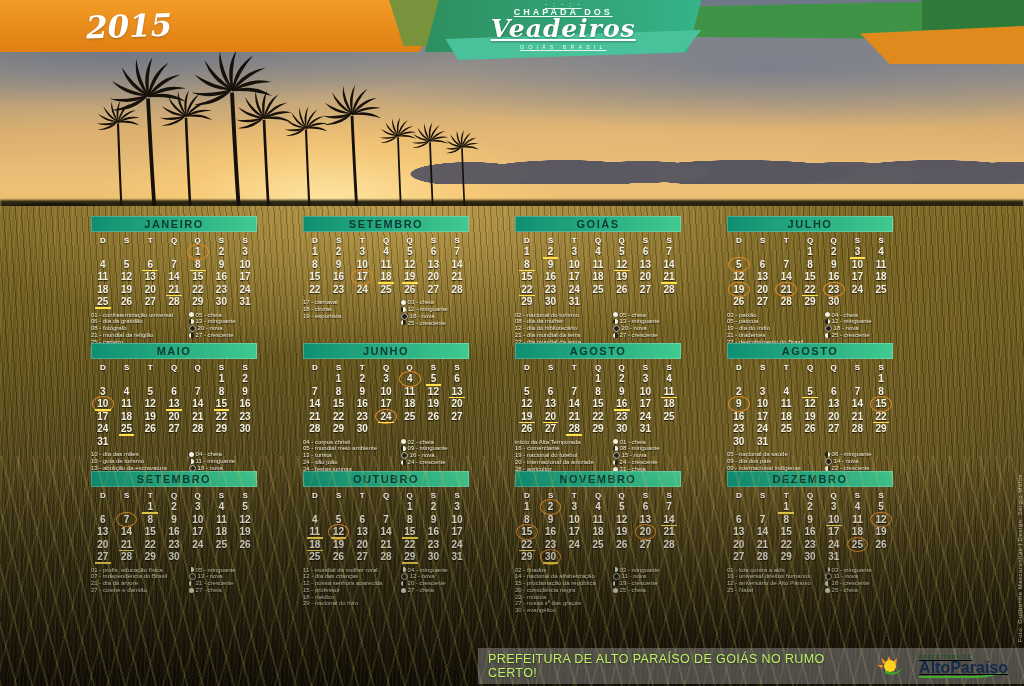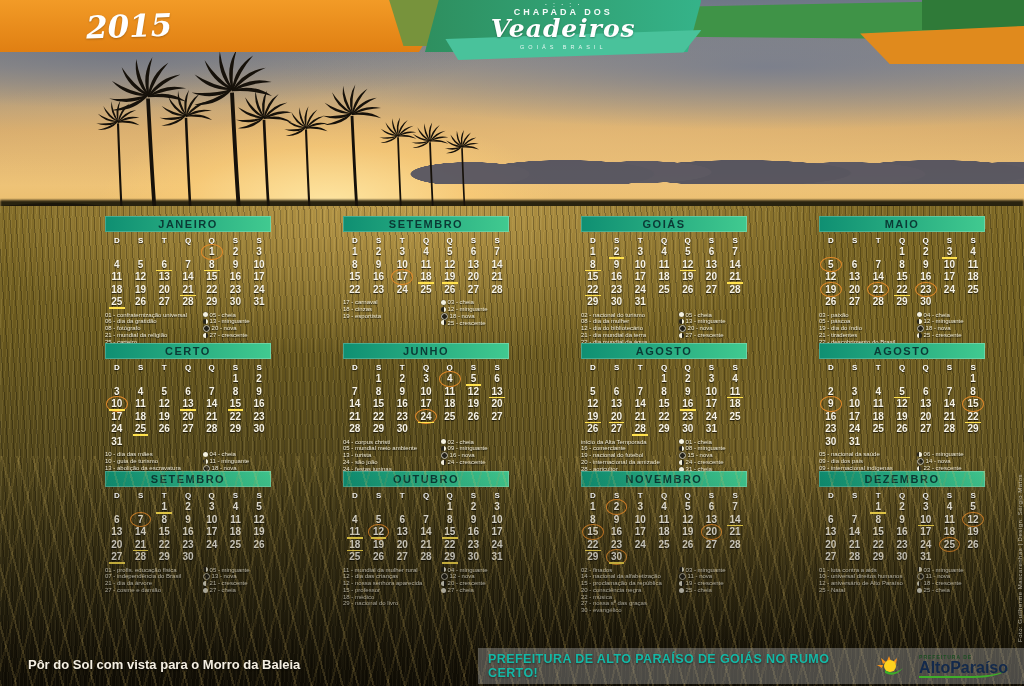--- a/index.html
+++ b/index.html
@@ -53,29 +53,29 @@
   .h-orange-right{position:absolute;right:0;top:26px;width:16%;height:38px;background:#e08a1d;
     clip-path:polygon(0 20%,100% 0,100% 100%,18% 100%);}
   .h-banner{position:absolute;left:41.5%;top:0;width:27%;height:52px;
     background:linear-gradient(90deg,#2e8f5f,#35b389);
     clip-path:polygon(5% 0,100% 0,95% 100%,0 100%);}
   .h-teal{position:absolute;left:43.5%;top:30px;width:25%;height:30px;background:#49c29b;
     clip-path:polygon(0 30%,100% 0,93% 75%,5% 100%);}
   .year{position:absolute;left:86px;top:8px;color:#fff;font-size:31px;font-weight:bold;
     font-style:italic;transform:rotate(-2deg);text-shadow:0 1px 2px rgba(0,0,0,.25);
     font-family:"DejaVu Serif",serif;}
-  .brand-box{position:absolute;left:41.5%;top:2px;width:27%;text-align:center;color:#fff;}
+  .brand-box{position:absolute;left:41.5%;top:2px;width:27%;text-align:center;color:#fff;text-decoration:underline;}
   .brand-region{font-size:9px;letter-spacing:3px;font-weight:bold;opacity:.95;}
   .brand-dots{font-size:7px;letter-spacing:2px;line-height:5px;opacity:.9;}
   .brand-name{font-family:"DejaVu Serif",serif;font-style:italic;font-weight:bold;
     font-size:25px;line-height:24px;letter-spacing:1px;text-shadow:0 1px 2px rgba(0,0,0,.3);}
   .brand-sub{font-size:5.5px;letter-spacing:4px;margin-top:3px;opacity:.85;}
   
-  .cal-grid{position:absolute;left:105px;top:216px;display:grid;
-    grid-template-columns:repeat(4,166px);column-gap:72px;grid-template-rows:127px 128px auto;}
+  .cal-grid{position:absolute;left:91px;top:216px;display:grid;
+    grid-template-columns:repeat(4,166px);column-gap:46px;grid-template-rows:127px 128px auto;}
   .month{width:166px;}
   .m-head{height:16px;background:linear-gradient(90deg,#0f8f72,#41ca90);
     display:flex;align-items:center;justify-content:center;color:#0b3a35;font-weight:bold;
     font-size:11px;letter-spacing:1.5px;box-shadow:inset 0 0 0 1px rgba(255,255,255,.22);}
   .m-dow,.m-week{display:grid;grid-template-columns:repeat(7,1fr);text-align:center;}
   .m-dow{margin-top:3px;}
   .m-dow span{color:#fff;font-size:8px;font-weight:bold;line-height:11px;
     text-shadow:0 1px 1px rgba(0,0,0,.65);}
   .m-week span{position:relative;font-size:10px;font-weight:bold;color:#f7f3e6;
     height:12.5px;line-height:12.5px;text-shadow:0 1px 1px rgba(0,0,0,.7);}
@@ -93,23 +93,23 @@
   .moon{width:5px;height:5px;border-radius:50%;flex:none;box-shadow:0 0 1px #000;}
   .moon.cheia{background:#f5f2e0;}
   .moon.nova{background:#23211a;border:.5px solid #cfc9b0;}
   .moon.minguante{background:linear-gradient(90deg,#23211a 50%,#f5f2e0 50%);}
   .moon.crescente{background:linear-gradient(90deg,#f5f2e0 50%,#23211a 50%);}
   
   .caption{position:absolute;left:28px;bottom:14px;color:#f5efe2;font-size:13px;
     font-weight:bold;text-shadow:0 1px 2px rgba(0,0,0,.7);}
   .footer-band{position:absolute;left:478px;right:0;bottom:2px;height:36px;
     background:rgba(175,175,175,.38);display:flex;align-items:center;padding:0 10px;}
-  .slogan{color:#14b8a6;font-size:12.5px;font-weight:bold;letter-spacing:.4px;
+  .slogan{color:#bef264;font-size:12.5px;font-weight:normal;letter-spacing:.4px;
     text-shadow:0 1px 2px rgba(0,0,0,.45);}
-  .logo{margin-left:auto;display:flex;gap:14px;padding-right:6px;}
+  .logo{margin-left:auto;display:flex;gap:14px;padding-right:6px;text-decoration:underline;}
   .logo-texts{display:flex;flex-direction:column;align-items:flex-start;}
   .logo-top{font-size:5px;letter-spacing:1px;color:#1c4d22;font-weight:bold;}
   .logo-name{font-size:16px;font-weight:bold;color:#13294b;line-height:15px;
     border-bottom:2px solid #3fae2a;border-radius:0 0 40%/0 0 60%;padding-bottom:1px;}
   .credit{position:absolute;right:1px;bottom:44px;writing-mode:vertical-rl;
     transform:rotate(180deg);font-size:6px;color:#cfc9b8;letter-spacing:.5px;opacity:.85;}
 </style>
 </head>
 <body>
 
@@ -517,21 +517,21 @@
               <span>20 - nova</span>
             </div>
             <div class="moon-row">
               <span class="moon crescente"></span>
               <span>27 - crescente</span>
             </div>
           </div>
         </div>
       </div>
       <div class="month">
-        <div class="m-head">MAIO</div>
+        <div class="m-head">JULHO</div>
         <div class="m-dow">
           <span>D</span>
           <span>S</span>
           <span>T</span>
           <span>Q</span>
           <span>Q</span>
           <span>S</span>
           <span>S</span>
         </div>
         <div class="m-week">
@@ -602,21 +602,21 @@
               <span>18 - nova</span>
             </div>
             <div class="moon-row">
               <span class="moon crescente"></span>
               <span>25 - crescente</span>
             </div>
           </div>
         </div>
       </div>
       <div class="month">
-        <div class="m-head">CERTO</div>
+        <div class="m-head">MAIO</div>
         <div class="m-dow">
           <span>D</span>
           <span>S</span>
           <span>T</span>
           <span>Q</span>
           <span>Q</span>
           <span>S</span>
           <span>S</span>
         </div>
         <div class="m-week">
@@ -1300,21 +1300,20 @@
               <span class="moon cheia"></span>
               <span>25 - cheia</span>
             </div>
           </div>
         </div>
       </div>
     </div>
 
   <div class="grass-fore"></div>
 
-  <div class="caption">Pôr do Sol com vista para o Morro da Baleia</div>
   <div class="footer-band">
     <span class="slogan">PREFEITURA DE ALTO PARAÍSO DE GOIÁS NO RUMO CERTO!</span>
     <span class="logo">
       <svg width="30" height="24" viewBox="0 0 30 24">
         <g fill="#f7941d">
           <path d="M14 2 L16 7 L12 7 Z"></path>
             <path d="M6 4 L11 8 L8 10 Z"></path>
           <path d="M2 11 L8 11 L7 14 Z"></path>
             <path d="M22 4 L18 8 L21 10 Z"></path>
         </g>

